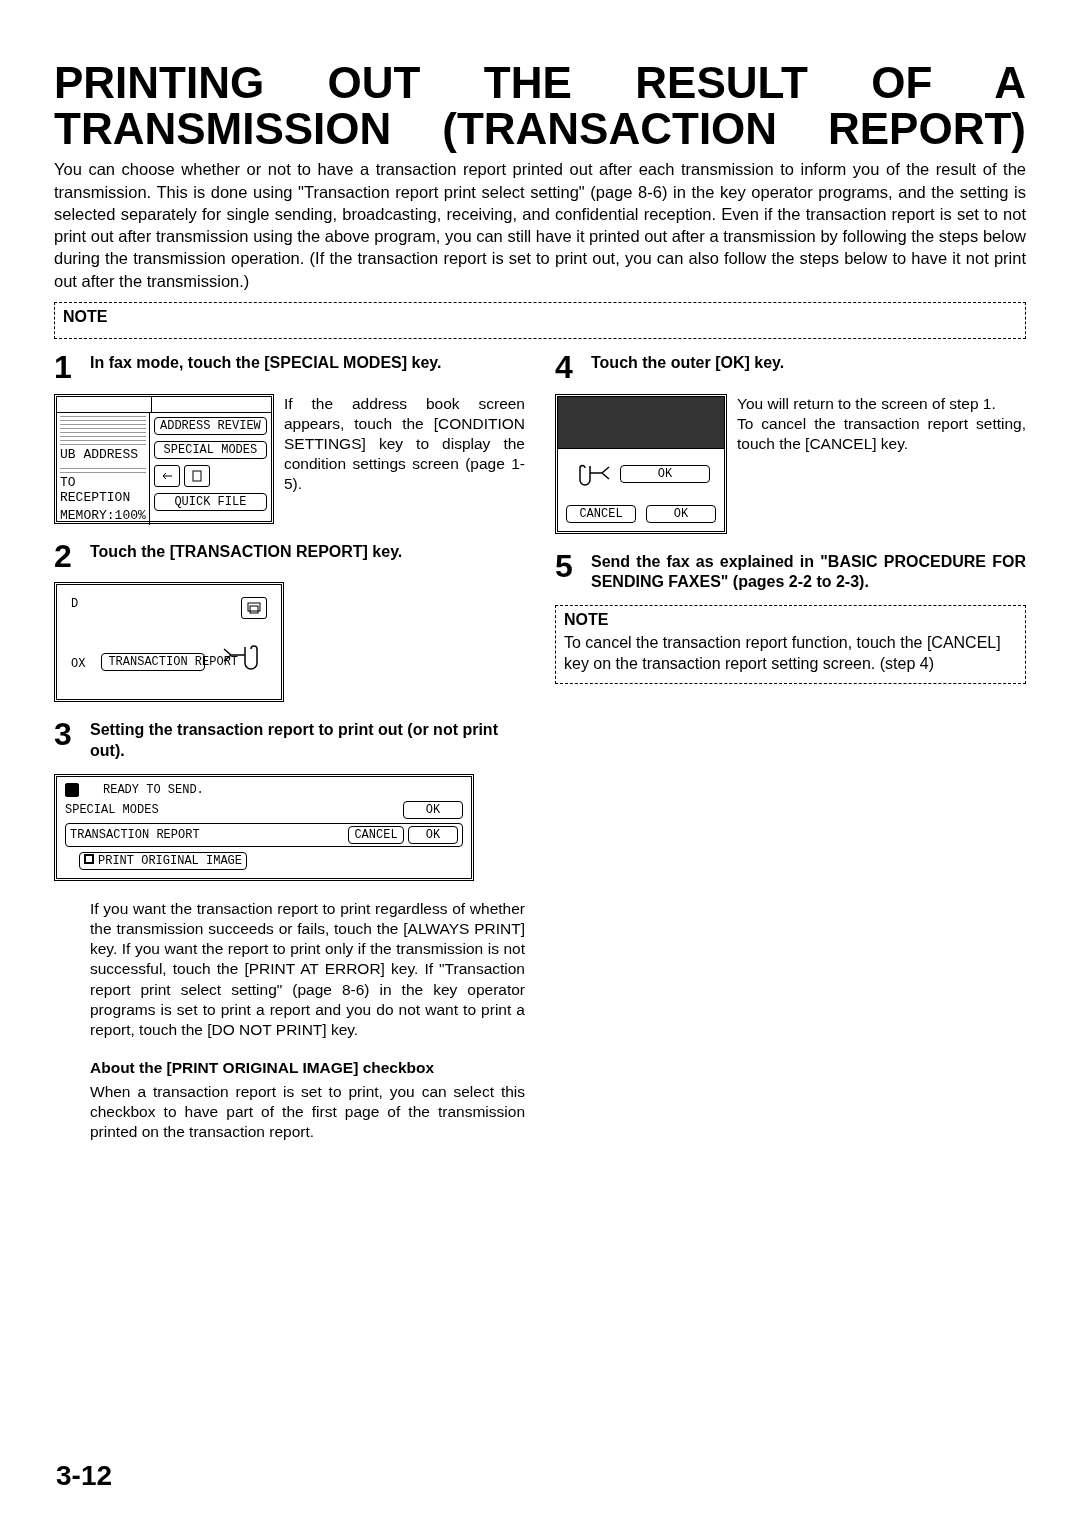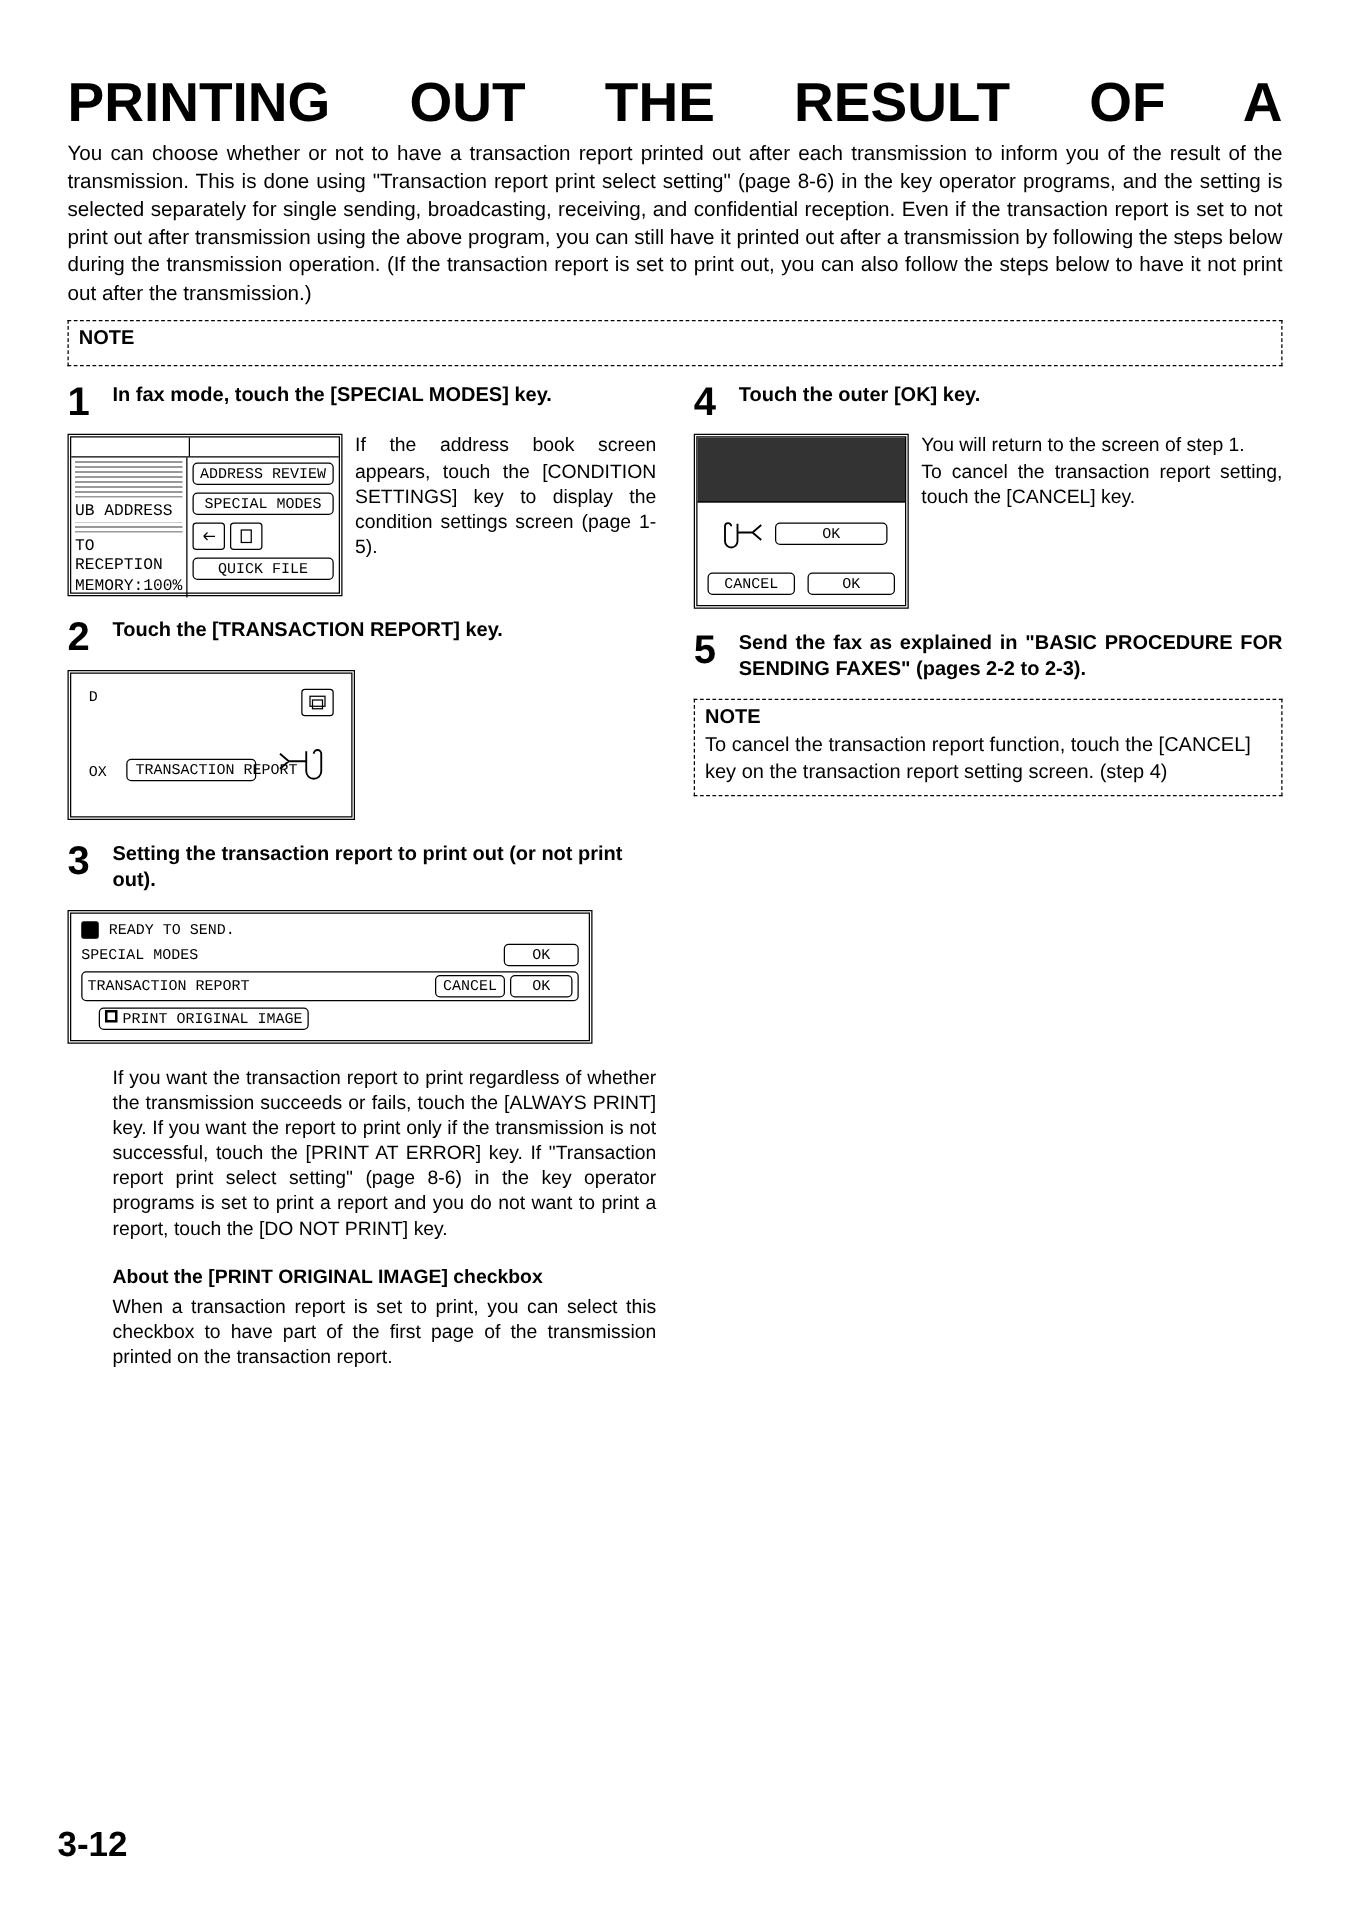--- a/index.html
+++ b/index.html
@@ -76,21 +76,21 @@
     margin: 18px 0 4px 0;
   }
   .para {
     font-size: 15.5px;
     text-align: justify;
     line-height: 1.3;
     margin-left: 36px;
   }
   .page-num {
     position: absolute;
-    left: 46px;
+    left: 56px;
     bottom: 36px;
     font-size: 28px;
     font-weight: bold;
   }
   .icon-box {
     border: 1px solid #000;
     width: 26px; height: 22px;
     display: inline-flex;
     align-items: center;
     justify-content: center;
@@ -111,21 +111,21 @@
   .dp1 .scrib { height: 30px; background:
     repeating-linear-gradient(0deg, #000 0 1px, transparent 1px 4px); opacity:.4; }
 
   
   .dp2 { width: 230px; height: 120px; }
   .dp2 .toprow { display:flex; justify-content: space-between; padding: 6px 8px 18px 8px; }
   .dp2 .lowrow { display:flex; gap: 16px; padding: 0 8px; align-items:flex-end; }
 
   
   .dp3 { width: 420px; padding: 6px 8px 10px 8px; }
-  .dp3 .r1 { display:flex; align-items:flex-end; gap:8px; margin-bottom:4px; }
+  .dp3 .r1 { display:flex; align-items:flex-end; gap:24px; margin-bottom:4px; }
   .dp3 .r2 { display:flex; justify-content:space-between; align-items:center; margin-bottom:4px; }
   .dp3 .r3 { display:flex; justify-content:space-between; align-items:center; border:1px solid #000; border-radius:4px; padding:2px 4px; margin-bottom:6px; }
   .dp3 .r4 { display:flex; gap:10px; margin-bottom:6px; padding-left: 14px; }
   .dp3 .r5 { padding-left: 14px; }
   .chk { border: 2px solid #000; width: 10px; height: 10px; display:inline-block; margin-right:4px; }
   .tel {
     width: 14px; height: 14px; border: 1px solid #000; border-radius: 2px; background:#000;
     display:inline-block;
   }
 
@@ -133,20 +133,21 @@
   .dp4 { width: 230px; height: 140px; padding: 0; }
   .dp4 .dark { background:#333; height: 52px; border-bottom: 1px solid #000; }
   .dp4 .mid { display:flex; justify-content:center; align-items:center; gap:8px; padding: 10px 6px; }
   .dp4 .bot { display:flex; gap:10px; padding: 6px 8px; }
 </style>
 </head>
 <body>
 
 <div class="title">
   <div>PRINTING OUT THE RESULT OF A</div>
+  <div>TRANSMISSION (TRANSACTION REPORT)</div>
 </div>
 
 <p class="intro">You can choose whether or not to have a transaction report printed out after each transmission to inform you of the result of the transmission. This is done using "Transaction report print select setting" (page 8-6) in the key operator programs, and the setting is selected separately for single sending, broadcasting, receiving, and confidential reception. Even if the transaction report is set to not print out after transmission using the above program, you can still have it printed out after a transmission by following the steps below during the transmission operation. (If the transaction report is set to print out, you can also follow the steps below to have it not print out after the transmission.)</p>
 
 <div class="note-box">
   <div class="note-title">NOTE</div>
 </div>
 
 <div class="columns">
 

